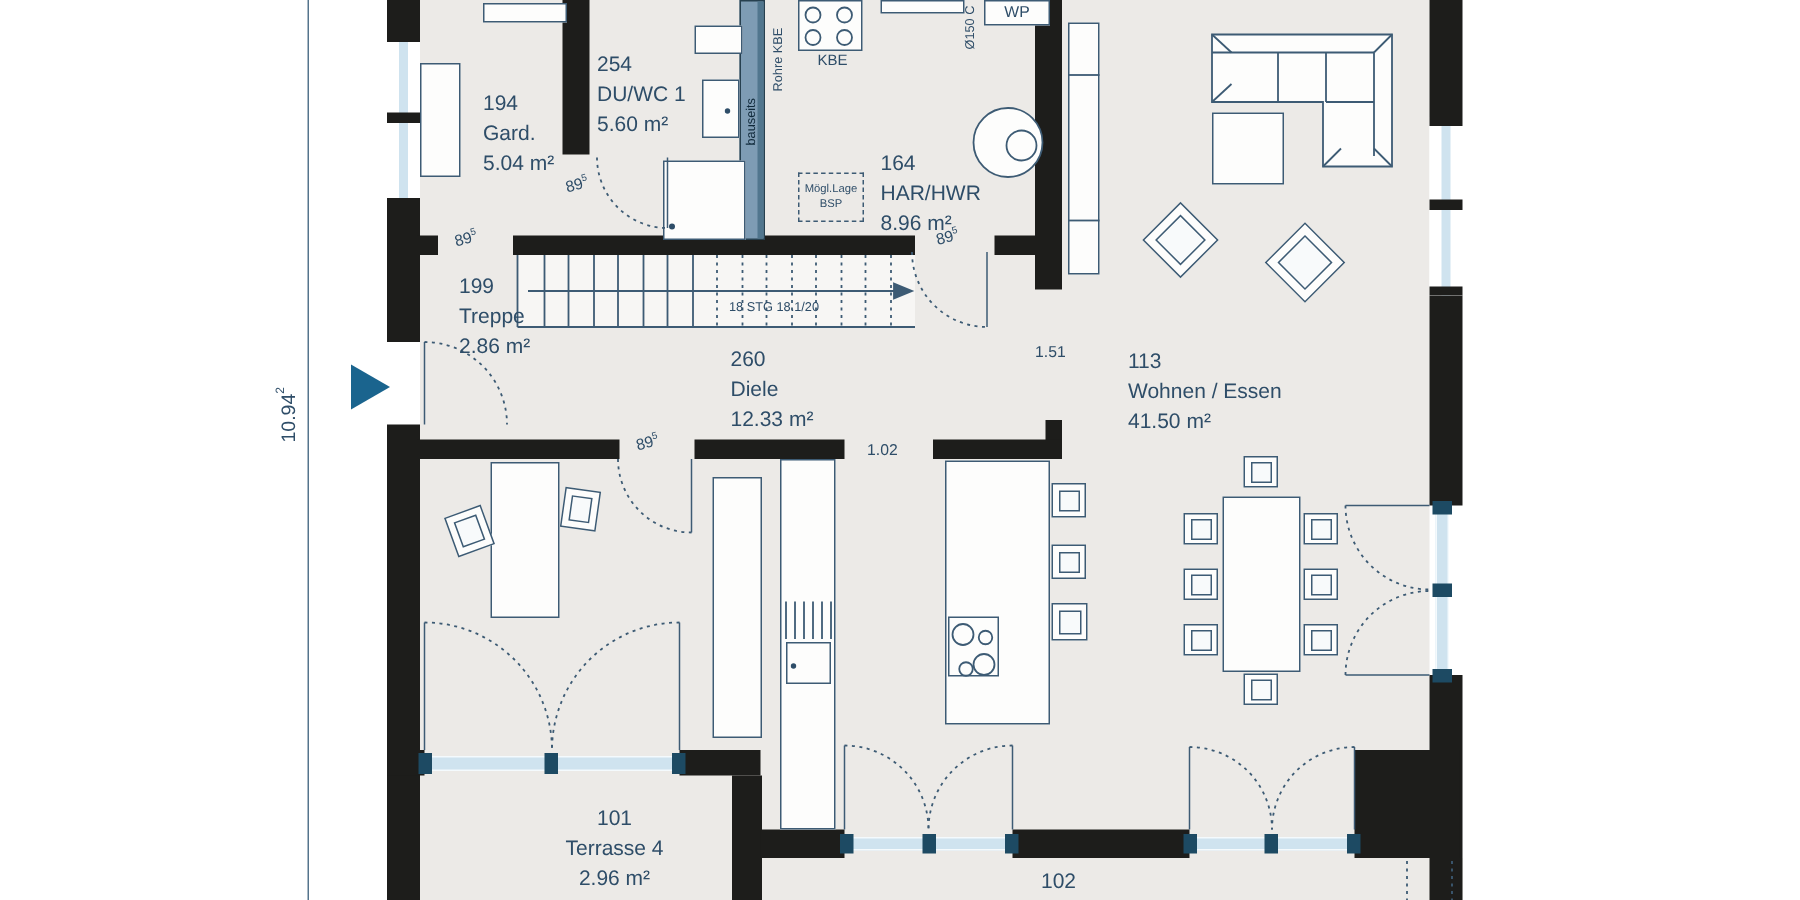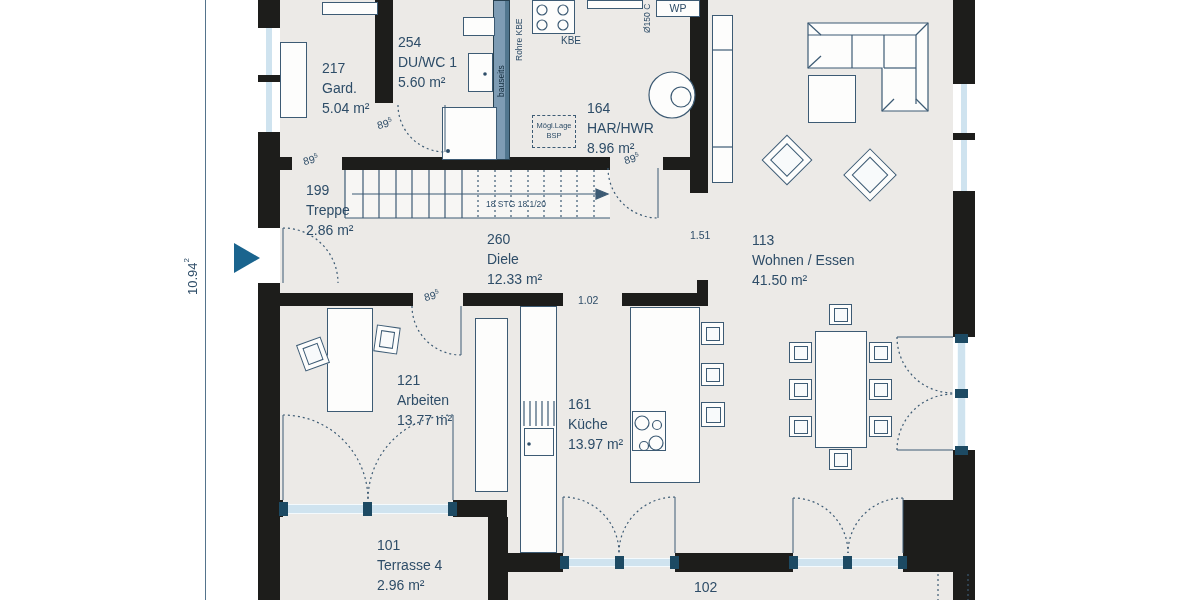--- a/index.html
+++ b/index.html
@@ -103,21 +103,21 @@
   </div>
 
   <div class="f" style="left:322px;top:2px;width:56px;height:13px;"></div>
   <div class="f" style="left:280px;top:42px;width:27px;height:76px;"></div>
   <div class="f" style="left:463px;top:17px;width:32px;height:19px;"></div>
   <div class="f" style="left:468px;top:53px;width:25px;height:39px;"></div>
   <div class="f" style="left:442px;top:107px;width:55px;height:53px;"></div>
 
   <div class="f" style="left:587px;top:0;width:56px;height:9px;"></div>
   <div class="f" style="left:532px;top:0;width:43px;height:34px;"></div>
-  <div class="dim" style="left:538px;top:35px;width:34px;text-align:center;font-size:10px;margin-left:16px;">KBE</div>
+  <div class="dim" style="left:538px;top:35px;width:34px;text-align:center;font-size:10px;">KBE</div>
   <div class="tiny vtext" style="left:512px;top:14px;width:13px;height:52px;">Rohre KBE</div>
   <div class="tiny vtext" style="left:640px;top:1px;width:13px;height:35px;">Ø150 C</div>
   <div class="f" style="left:656px;top:0;width:44px;height:17px;">
     <div style="text-align:center;font-size:10.5px;line-height:14px;">WP</div>
   </div>
   <div class="tiny" style="left:650px;top:89px;width:30px;transform:rotate(-75deg);font-size:9px;">WWS</div>
   <div class="tiny" style="left:670px;top:89px;width:30px;transform:rotate(75deg);font-size:9px;">MAG</div>
   <div class="abs" style="left:532px;top:115px;width:44px;height:33px;border:1px dashed #3d5b74;box-sizing:border-box;text-align:center;font-size:7.5px;line-height:10px;padding-top:5px;color:#2e4d68;">
     <div>Mögl.Lage</div>
     <div>BSP</div>
@@ -291,21 +291,21 @@
 
       <g fill="#2e4d68" stroke="none">
         <circle cx="448" cy="151" r="2"></circle>
         <circle cx="485" cy="74" r="1.8"></circle>
         <circle cx="529" cy="444" r="1.8"></circle>
       </g>
     </g>
   </svg>
 
   <div class="room-label" style="left:322px;top:58px;">
-    <div>217</div>
+    <div>194</div>
     <div>Gard.</div>
     <div>5.04 m²</div>
   </div>
   <div class="room-label" style="left:398px;top:32px;">
     <div>254</div>
     <div>DU/WC 1</div>
     <div>5.60 m²</div>
   </div>
   <div class="room-label" style="left:587px;top:74px;margin-top:24px;">
     <div>164</div>
@@ -320,31 +320,21 @@
   <div class="room-label" style="left:487px;top:229px;">
     <div>260</div>
     <div>Diele</div>
     <div>12.33 m²</div>
   </div>
   <div class="room-label" style="left:752px;top:230px;">
     <div>113</div>
     <div>Wohnen / Essen</div>
     <div>41.50 m²</div>
   </div>
-  <div class="room-label" style="left:397px;top:370px;">
-    <div>121</div>
-    <div>Arbeiten</div>
-    <div>13.77 m²</div>
-  </div>
-  <div class="room-label" style="left:568px;top:394px;">
-    <div>161</div>
-    <div>Küche</div>
-    <div>13.97 m²</div>
-  </div>
-  <div class="room-label" style="left:377px;top:535px;">
+  <div class="room-label" style="left:377px;top:535px;text-align:center;">
     <div>101</div>
     <div>Terrasse 4</div>
     <div>2.96 m²</div>
   </div>
   <div class="room-label" style="left:694px;top:577px;">
     <div>102</div>
     <div>Terrasse 2</div>
   </div>
 
   <div class="dim" style="left:303px;top:153px;transform:rotate(-15deg);">

